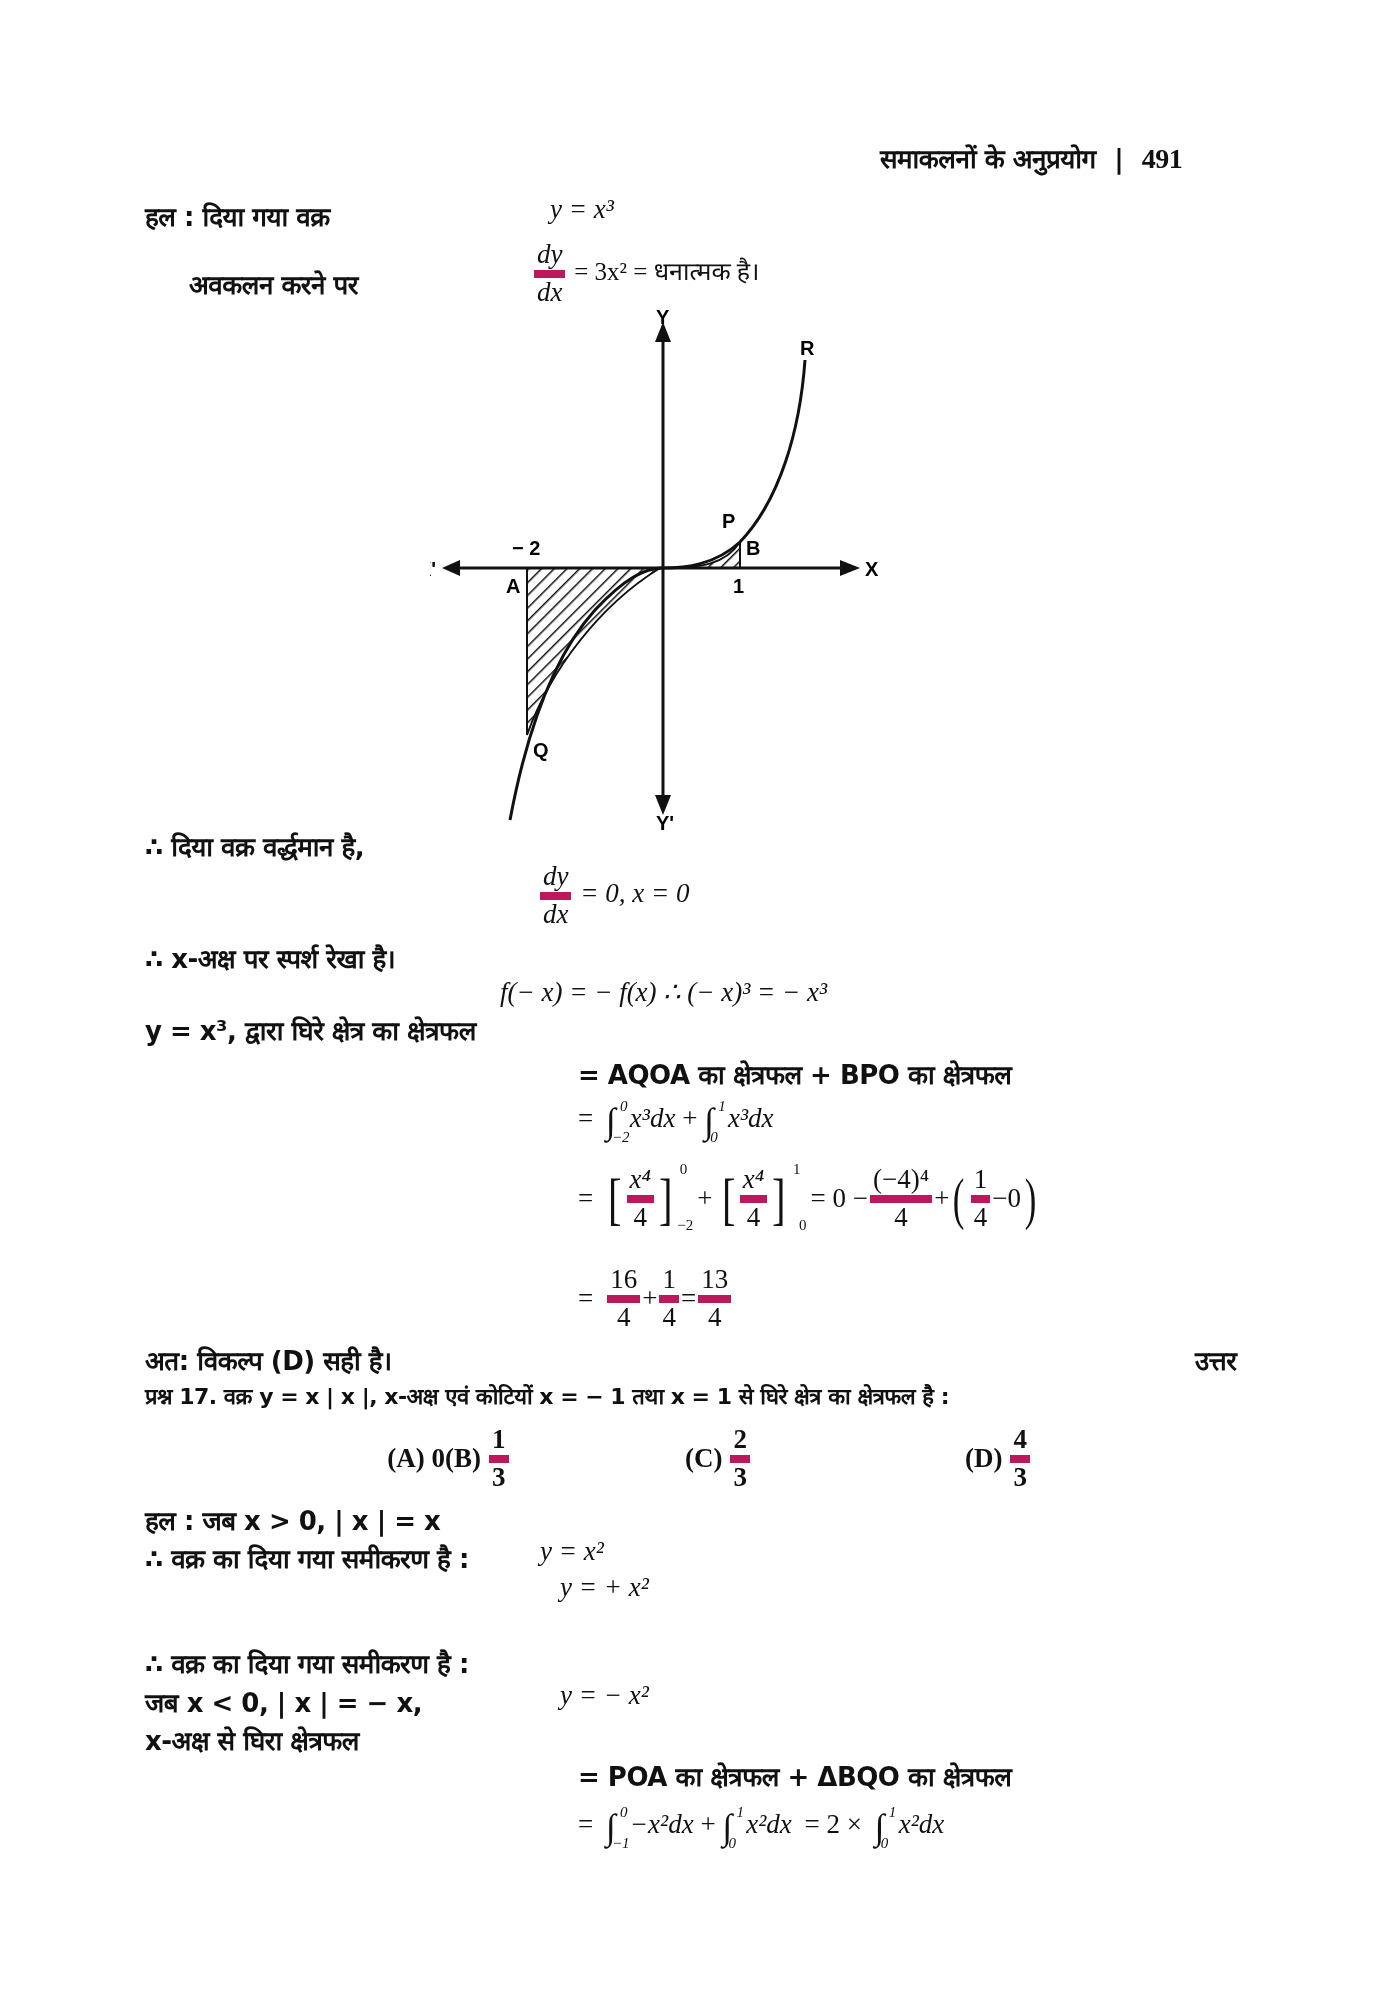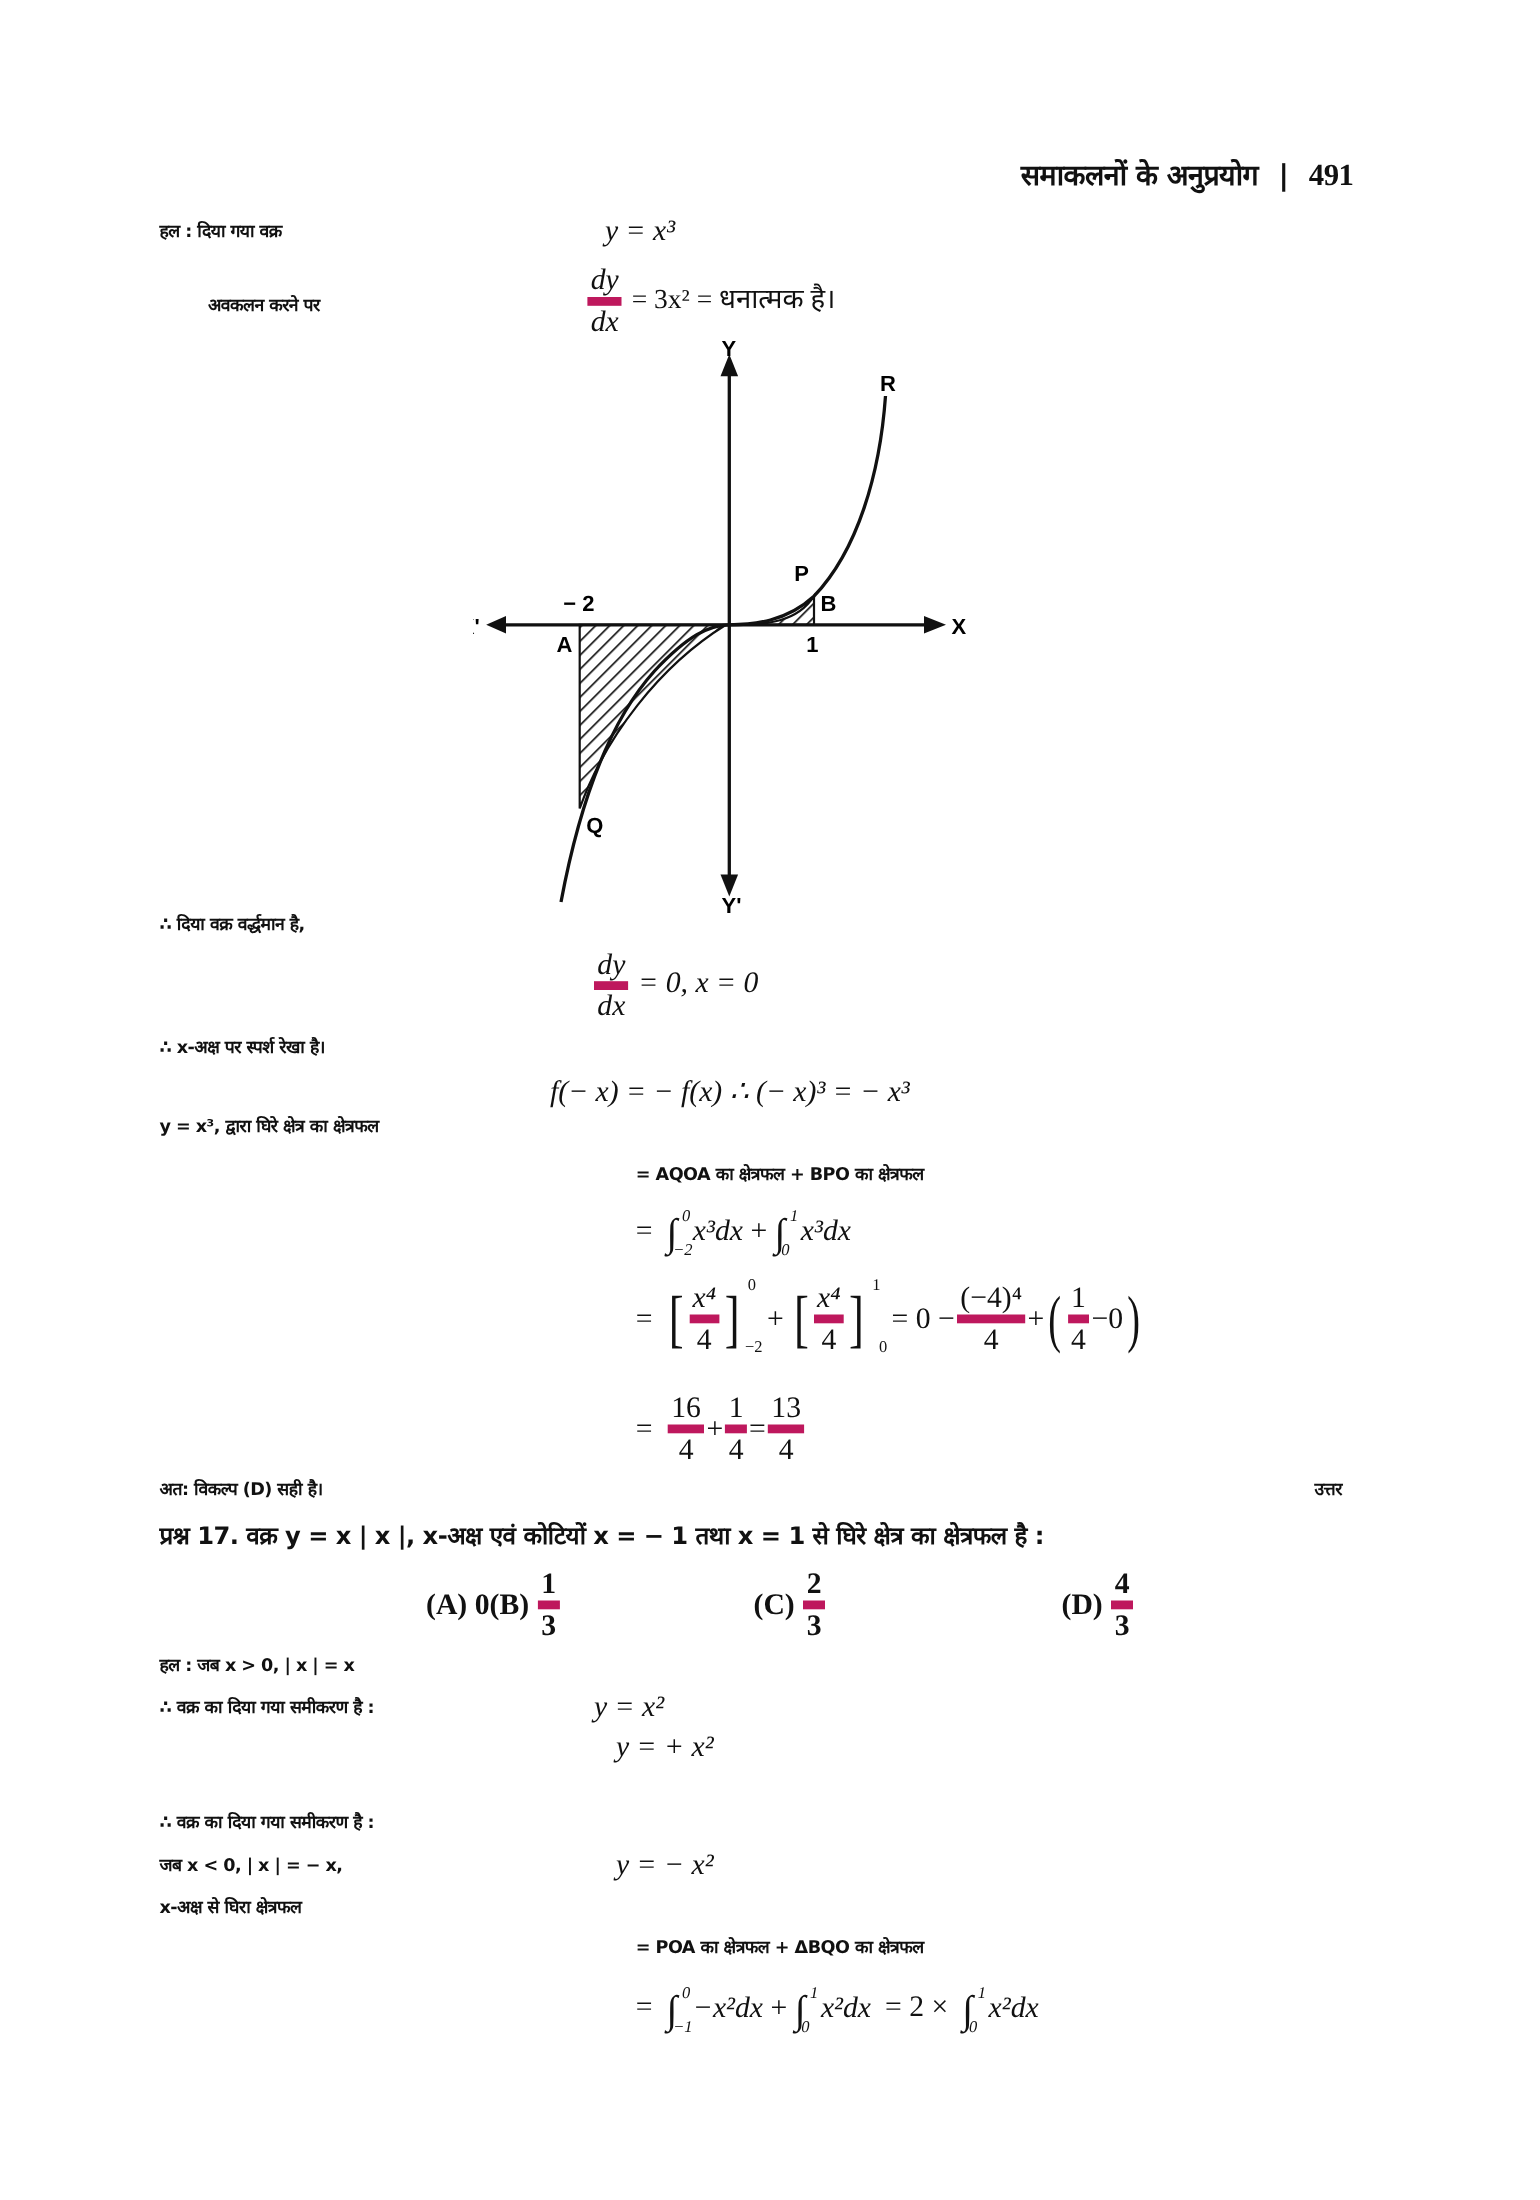--- a/index.html
+++ b/index.html
@@ -1,38 +1,38 @@
 <!DOCTYPE html>
 <html><head>
 <meta charset="utf-8">
 <style>
   html,body{margin:0;padding:0;background:#fff;}
   body{width:1400px;height:2000px;position:relative;overflow:hidden;
        font-family:"Liberation Serif","DejaVu Serif",serif;color:#111;}
   .abs{position:absolute;white-space:nowrap;}
-  .hi{font-family:"DejaVu Sans",sans-serif;font-weight:bold;font-size:16px;letter-spacing:-0.5px;}
+  .hi{font-family:"DejaVu Sans",sans-serif;font-weight:bold;font-size:26px;letter-spacing:-0.5px;}
   .m{font-family:"Liberation Serif",serif;font-size:27px;}
   .i{font-style:italic;}
   .b{font-weight:bold;}
   .frac{display:inline-flex;flex-direction:column;align-items:center;vertical-align:middle;margin:0 2px;}
   .frac .n{border-bottom:8px solid #be185d;padding:0 3px;line-height:1.1;}
   .frac .d{padding:0 3px;line-height:1.1;}
   .int{display:inline-block;position:relative;font-size:36px;vertical-align:middle;margin-right:14px;}
   .int .up{position:absolute;font-size:15px;left:14px;top:-2px;}
   .int .lo{position:absolute;font-size:15px;left:6px;bottom:-4px;}
   .brk{display:inline-flex;align-items:center;vertical-align:middle;position:relative;}
   .brk .l,.brk .r{font-size:58px;font-weight:normal;line-height:1;transform:scaleX(0.7);}
   .brk .up{position:absolute;right:-12px;top:-4px;font-size:15px;}
   .brk .lo{position:absolute;right:-18px;bottom:-2px;font-size:15px;}
   svg text{font-family:"Liberation Sans",sans-serif;font-weight:bold;}
 </style>
 </head>
 <body>
 
-<div class="abs hi" style="left:880px;top:140px;font-size:26px;margin-left:48px;">
+<div class="abs hi" style="left:880px;top:140px;font-size:26px;">
   <span>समाकलनों के अनुप्रयोग</span>
   <span style="margin:0 10px;">|</span>
   <span style="font-family:'Liberation Serif',serif;font-size:28px;">491</span>
 </div>
 
 <div class="abs hi" style="left:145px;top:198px;">हल : दिया गया वक्र</div>
 <div class="abs m i" style="left:550px;top:194px;">y = x³</div>
 
 <div class="abs hi" style="left:145px;top:266px;margin-left:44px;">अवकलन करने पर</div>
 <div class="abs m" style="left:532px;top:240px;">

